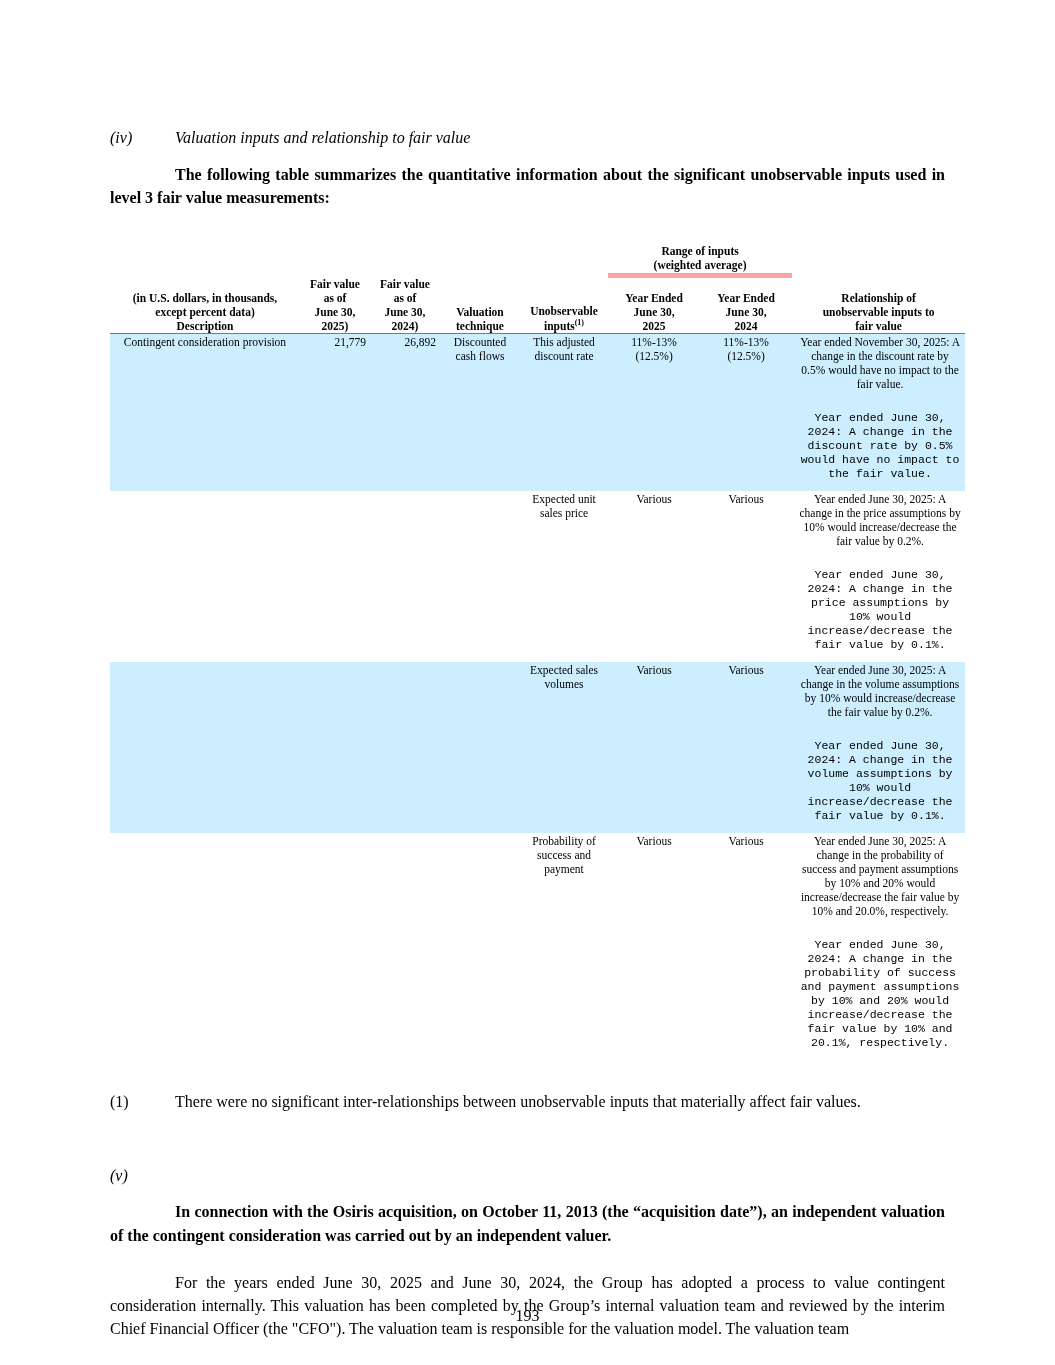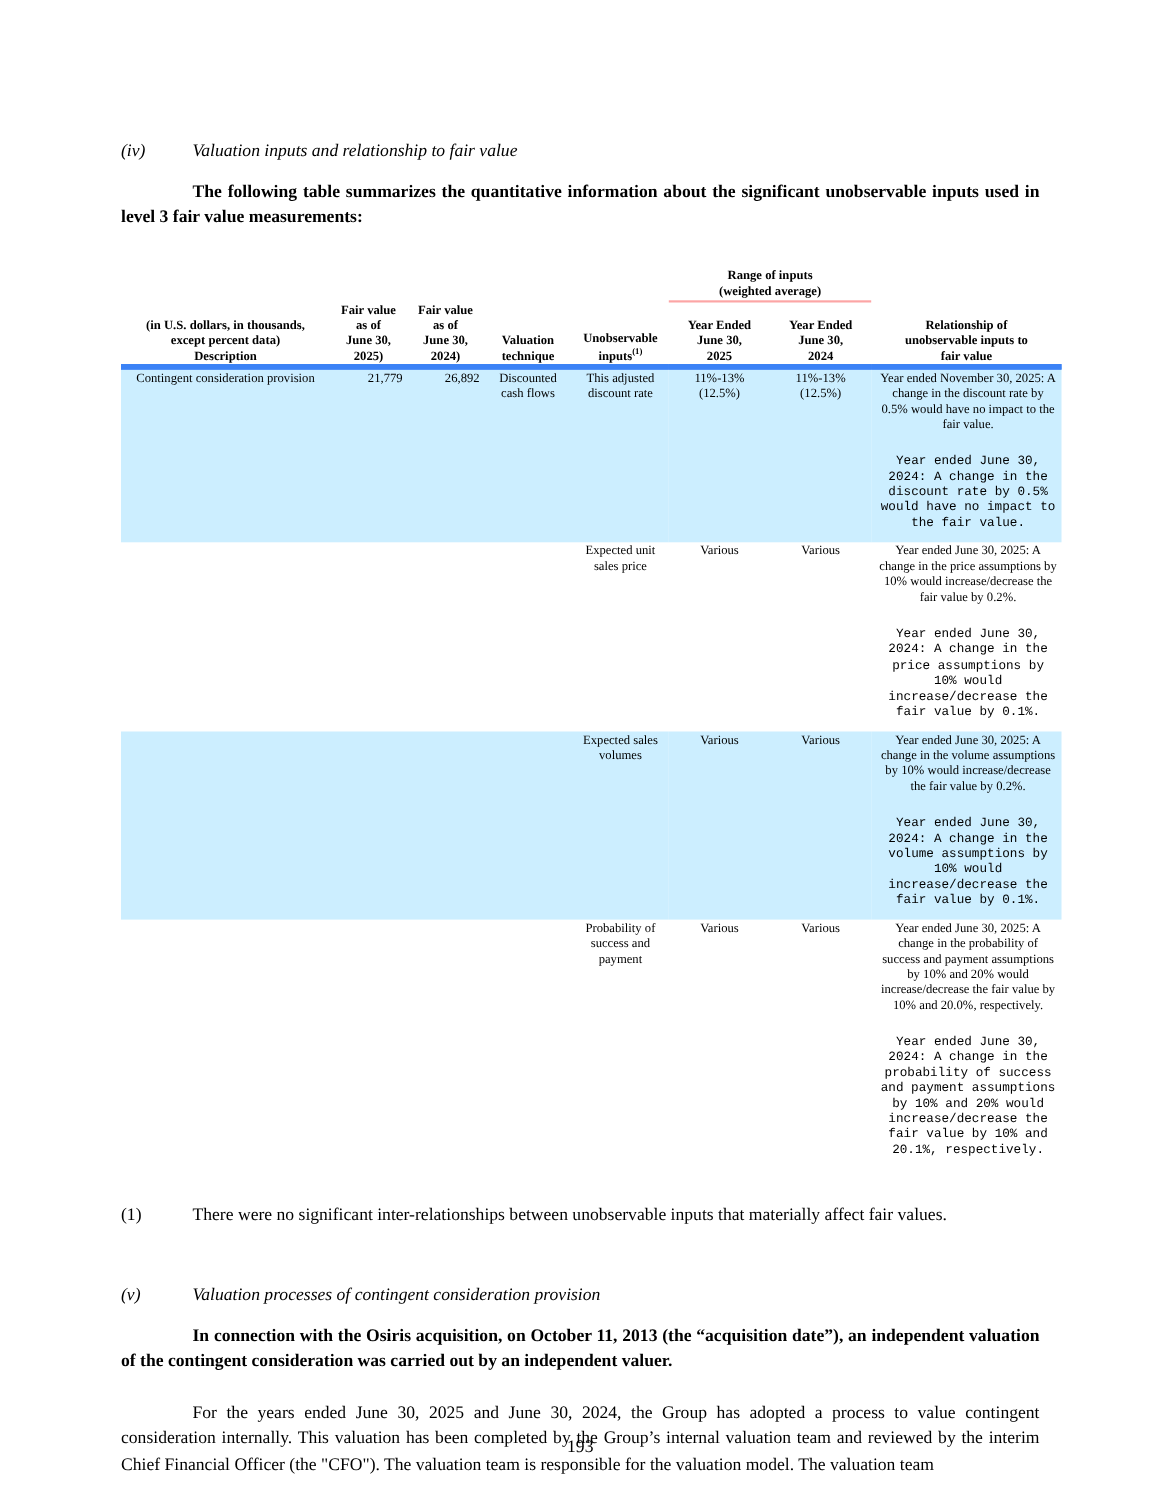--- a/index.html
+++ b/index.html
@@ -22,22 +22,22 @@
   table.val {
     border-collapse:collapse;
     table-layout:fixed;
     width:855px;
     margin-top:34px;
     font-size:11.5px;
     line-height:1.22;
   }
   table.val th, table.val td { vertical-align:top; padding:1px 3px; font-weight:normal; }
   table.val thead th { font-weight:bold; vertical-align:bottom; }
-  tr.mainhdr th { border-bottom:5px solid #3b82f6; padding-bottom:0; }
-  th.spanhdr { text-align:center; border-bottom:2px solid #fca5a5; vertical-align:bottom; padding-bottom:2px;font-family:Liberation Serif, serif; }
+  tr.mainhdr th { border-bottom:1px solid #3b82f6; padding-bottom:0; }
+  th.spanhdr { text-align:center; border-bottom:5px solid #fca5a5; vertical-align:bottom; padding-bottom:2px;font-family:Liberation Serif, serif; }
   .ctr { text-align:center; }
   .lft { text-align:center; }
   .num { text-align:right; padding-right:4px !important; }
   .pre { white-space:pre-line; }
   tr.hl td { background: var(--hl, #cceeff); }
   td.rel { padding-bottom:10px !important; padding-left:6px !important; }
   .relpara2 { margin-top:20px;font-family:Liberation Mono, monospace; }
   .sup { font-size:8px; vertical-align:super; }
 
   .footnote { display:flex; font-size:16px; line-height:1.45; margin-top:30px; }
@@ -168,21 +168,20 @@
     </tbody>
   </table>
 
   <div class="footnote">
     <span class="lbl">(1)</span>
     <span>There were no significant inter-relationships between unobservable inputs that materially affect fair values.</span>
   </div>
 
   <div class="heading sec-v">
     <span class="lbl">(v)</span>
-    <span>Valuation processes of contingent consideration provision</span>
   </div>
 
   <p class="bodytext indent mt14">In connection with the Osiris acquisition, on October 11, 2013 (the “acquisition date”), an independent valuation of the contingent consideration was carried out by an independent valuer.</p>
 
   <p class="bodytext indent mt24">For the years ended June 30, 2025 and June 30, 2024, the Group has adopted a process to value contingent consideration internally. This valuation has been completed by the Group’s internal valuation team and reviewed by the interim Chief Financial Officer (the "CFO"). The valuation team is responsible for the valuation model. The valuation team</p>
 
   <div class="pagenum">193</div>
 
 </div>
 

